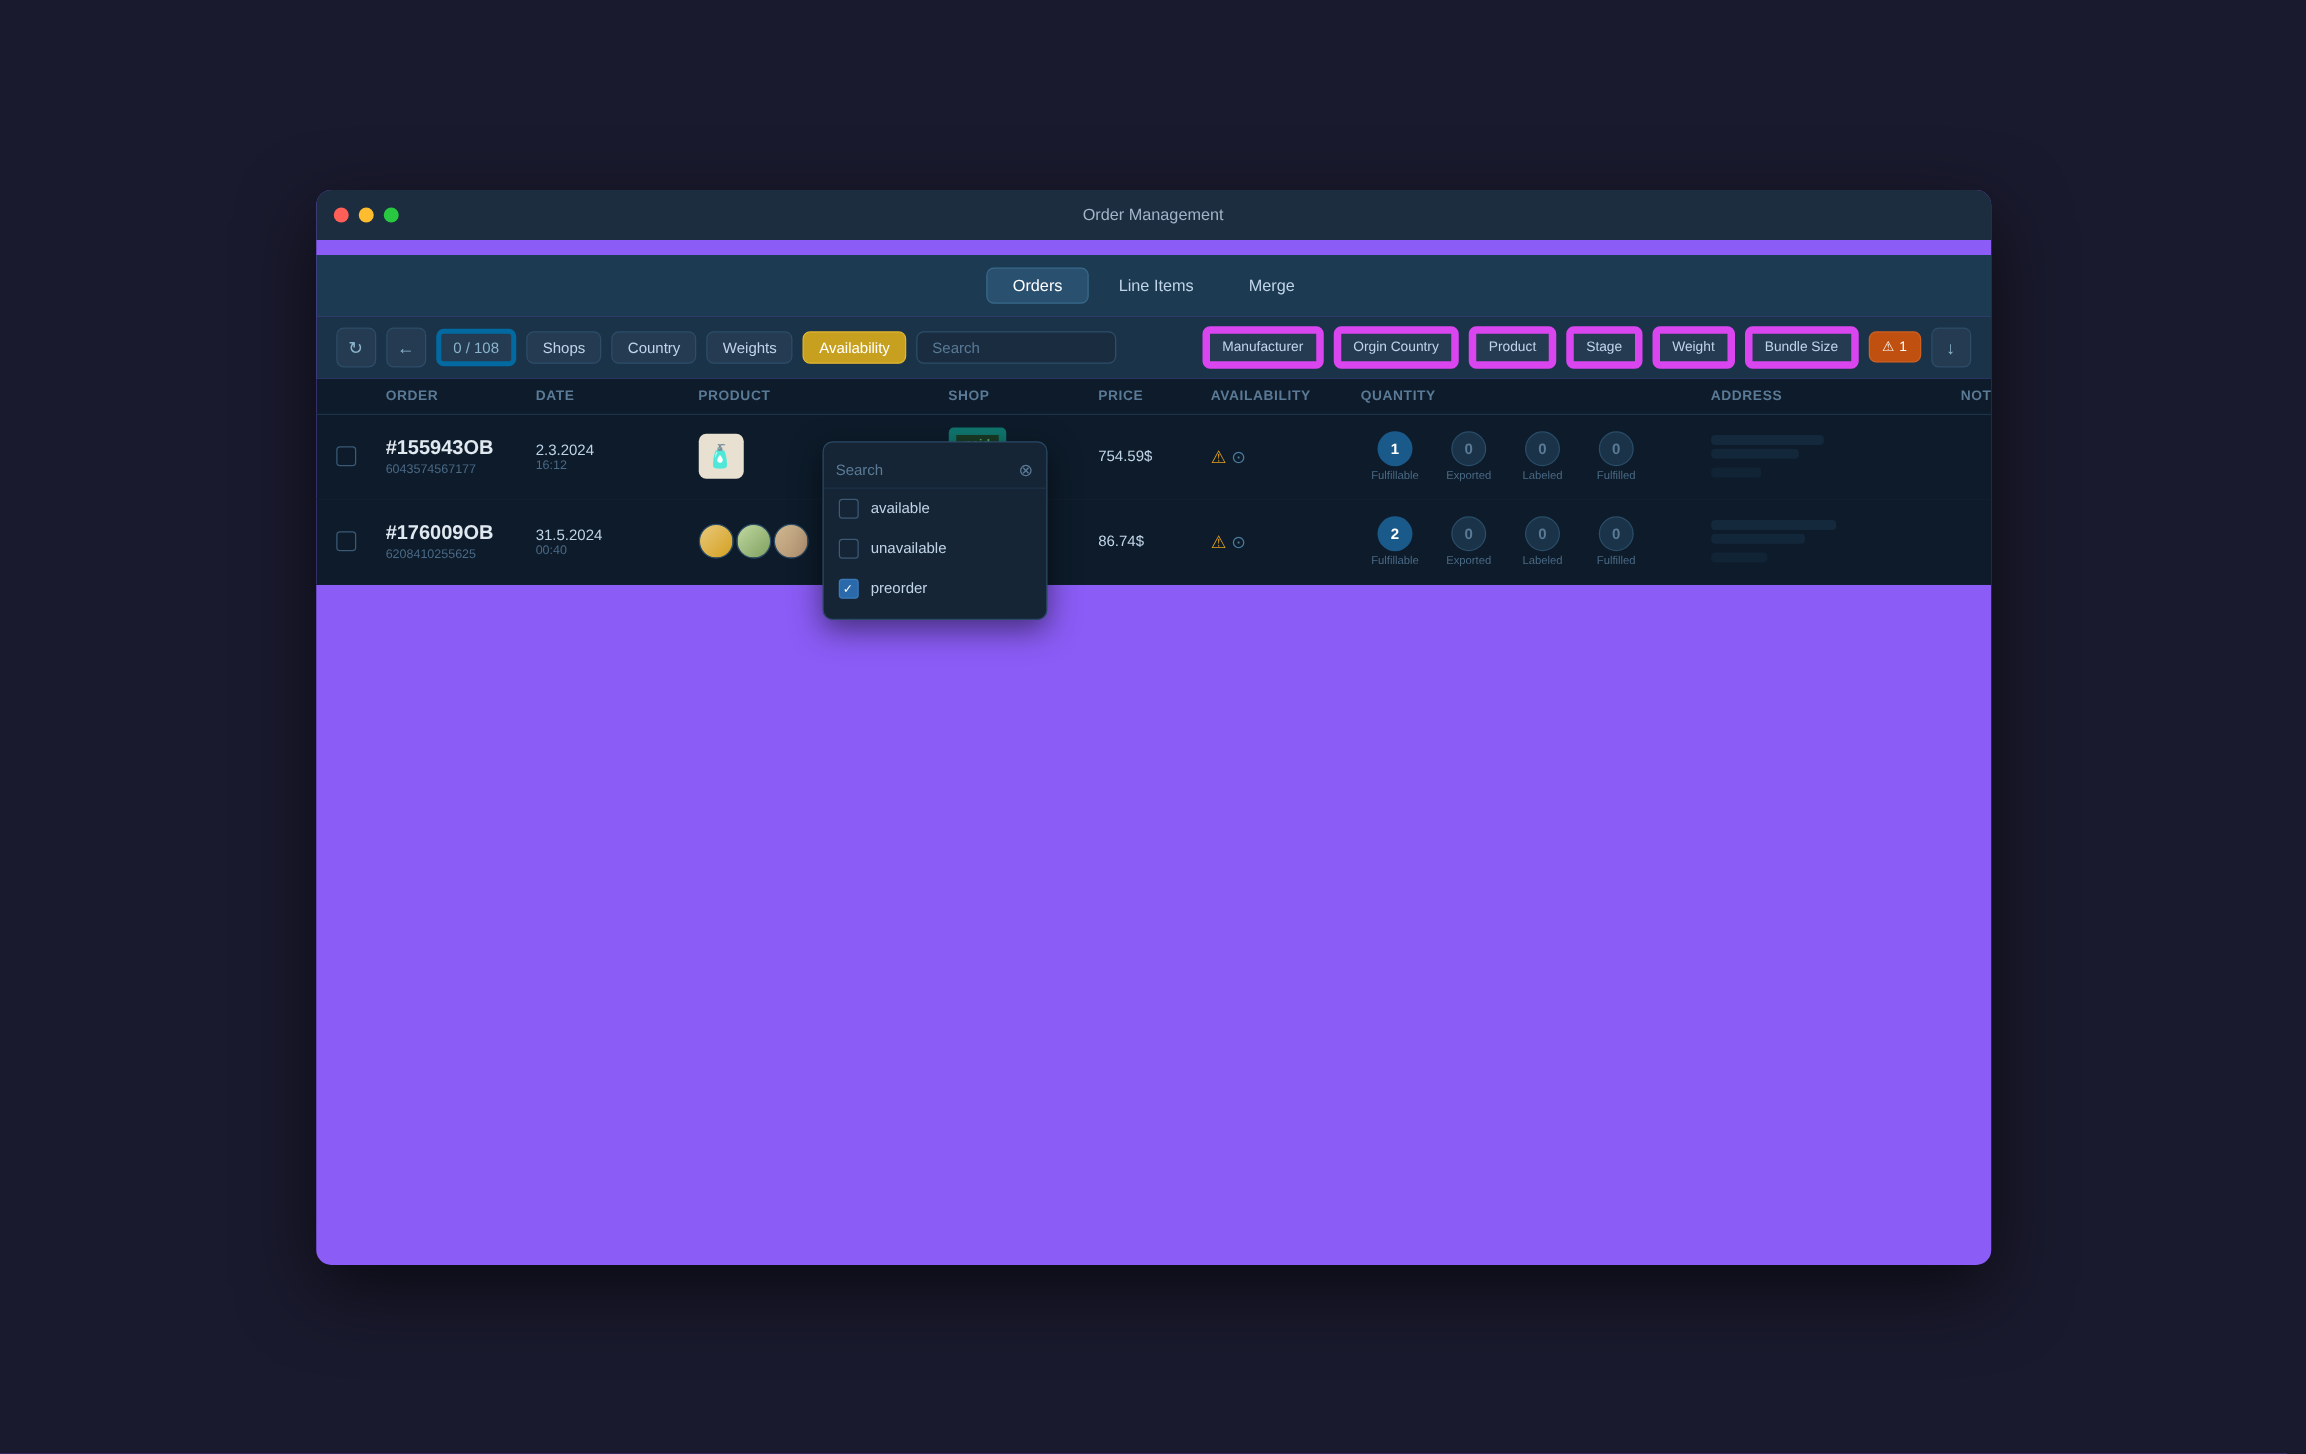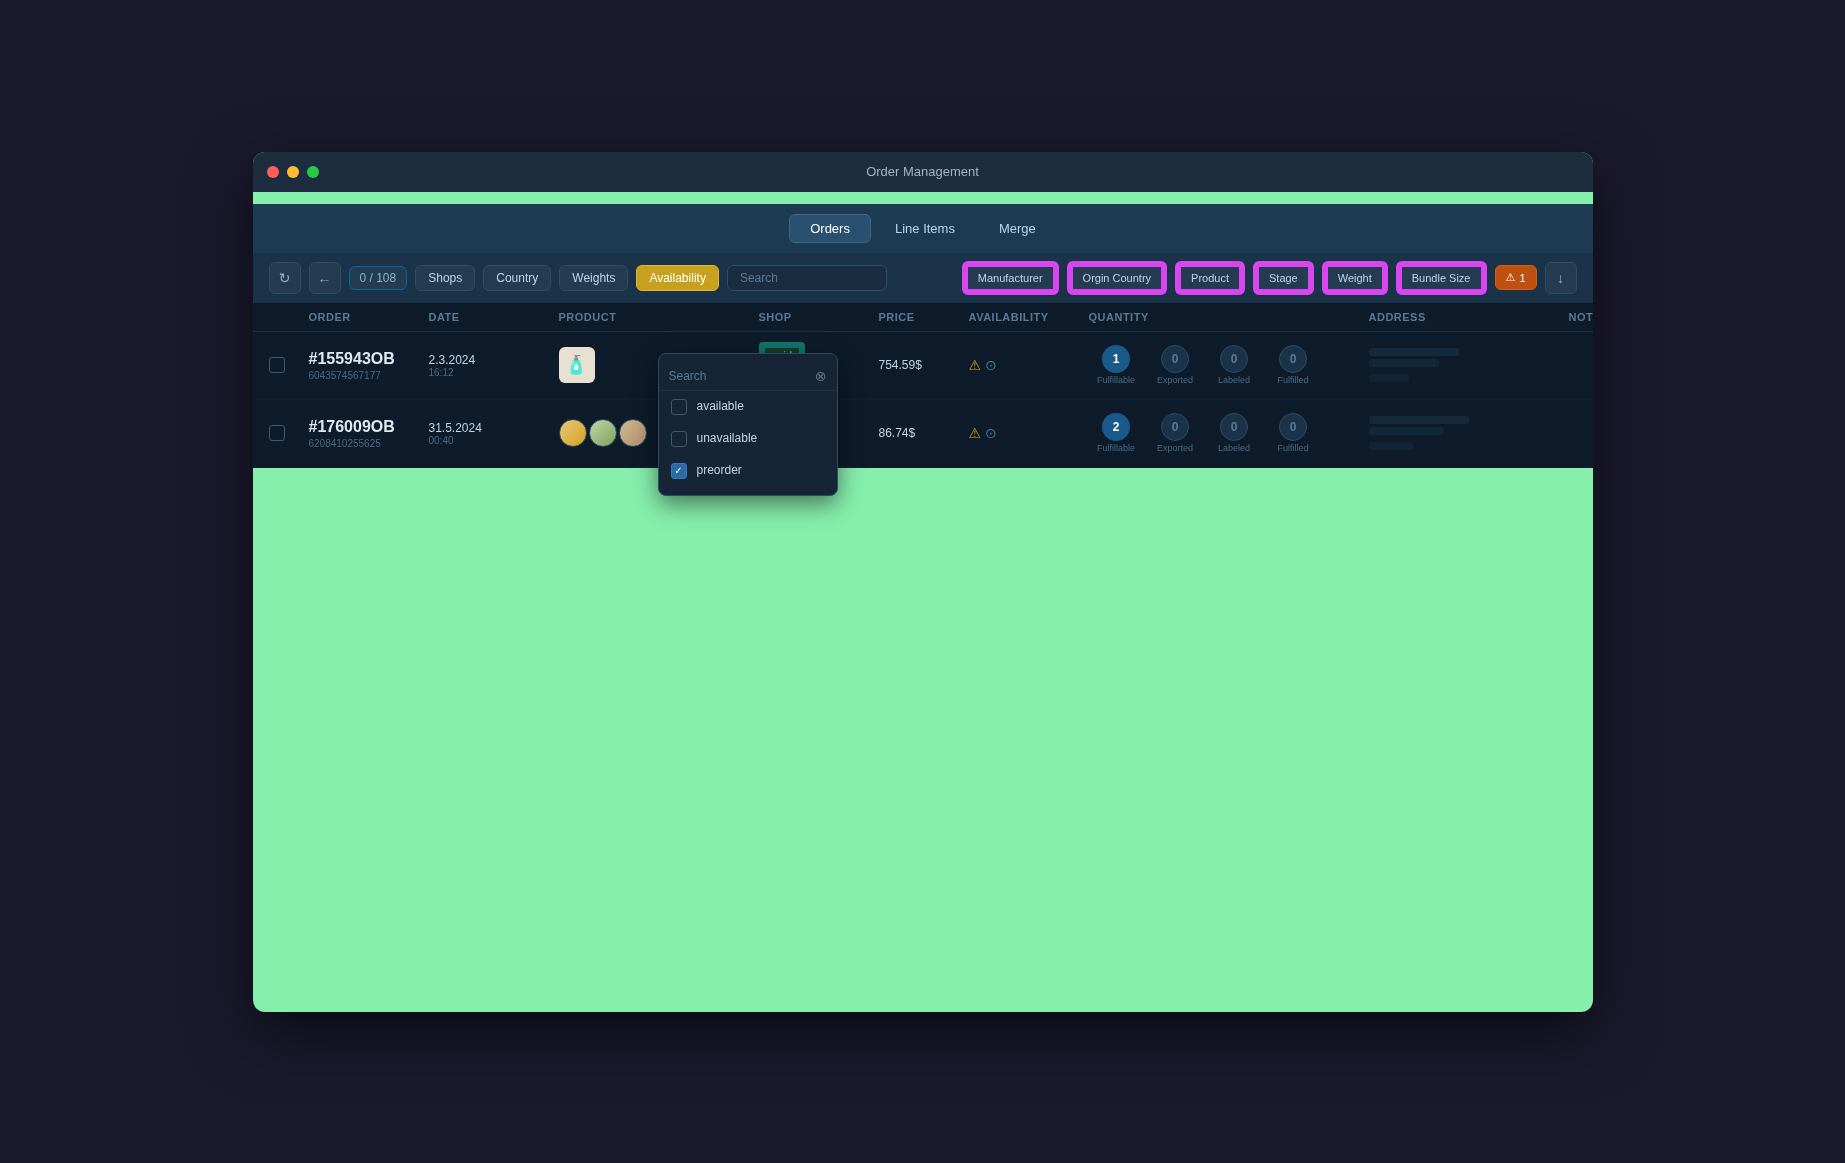--- a/index.html
+++ b/index.html
@@ -8,21 +8,21 @@
       font-family: -apple-system, BlinkMacSystemFont, 'Segoe UI', sans-serif;
       display: flex;
       align-items: center;
       justify-content: center;
       min-height: 100vh;
       padding: 20px;
     }
     .window {
       width: 1340px;
       min-height: 860px;
-      background: #86efac;
+      background: #8b5cf6;
       border-radius: 12px;
       overflow: hidden;
       box-shadow: 0 20px 60px rgba(0,0,0,0.6);
     }
     .titlebar {
       background: #1c2d3f;
       height: 40px;
       display: flex;
       align-items: center;
       justify-content: center;
@@ -84,21 +84,21 @@
       color: #8ab4cc;
       display: flex;
       align-items: center;
       justify-content: center;
       cursor: pointer;
       font-size: 14px;
     }
     .count-badge {
       padding: 4px 10px;
       background: #243b52;
-      border: 1px solid #0369a1;
+      border: 4px solid #0369a1;
       border-radius: 6px;
       color: #8ab4cc;
       font-size: 12px;
       white-space: nowrap;
     }
     .filter-btn {
       padding: 5px 12px;
       border-radius: 6px;
       background: #243b52;
       border: 1px solid #2d4d68;

